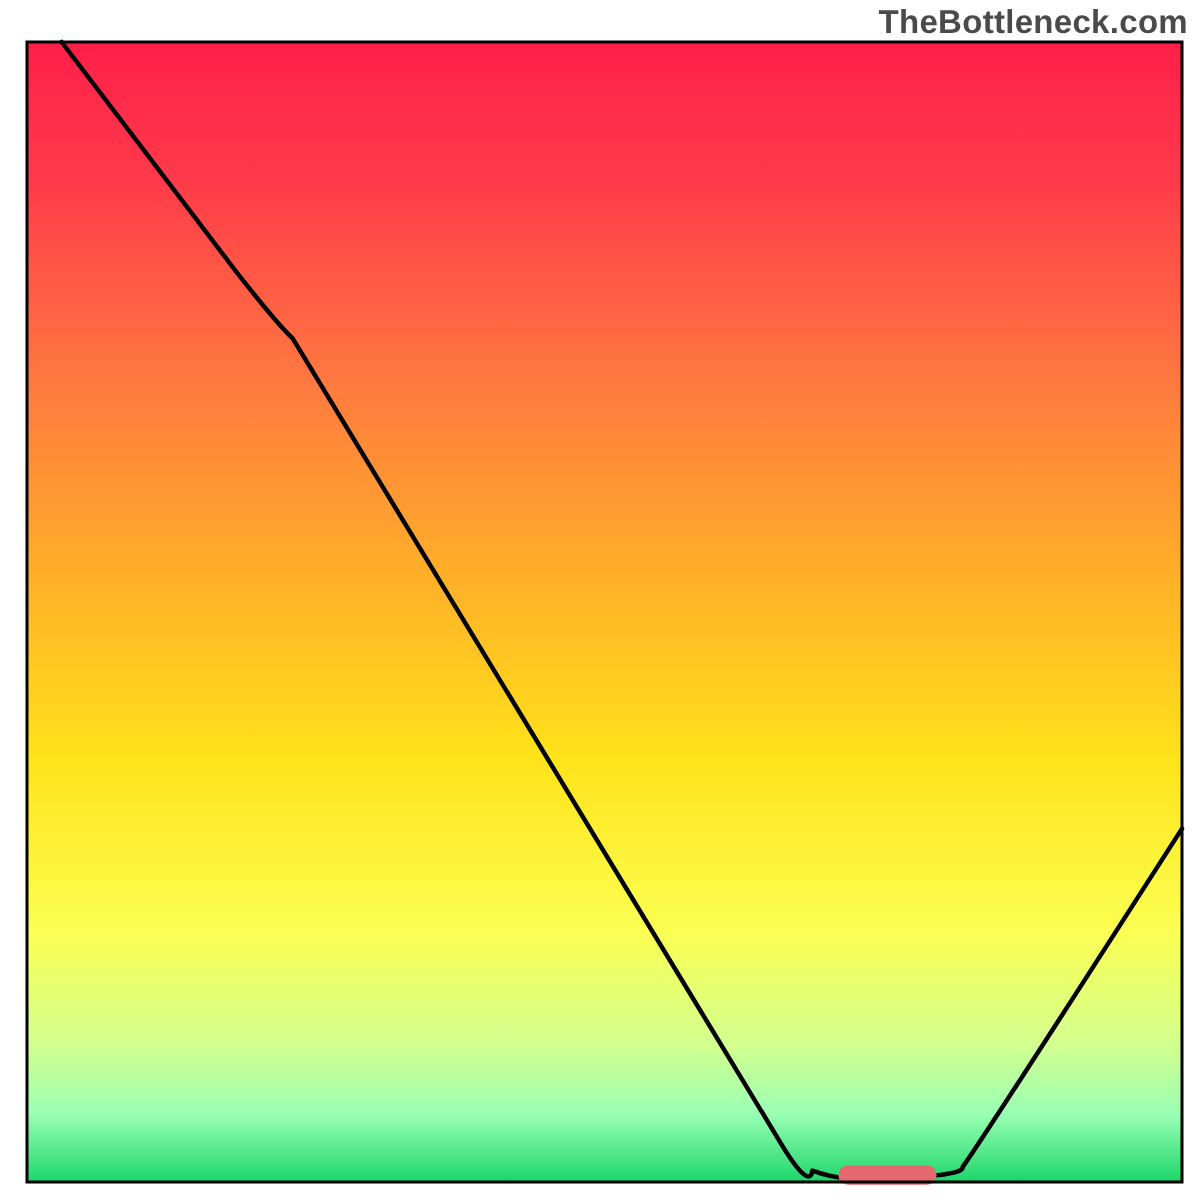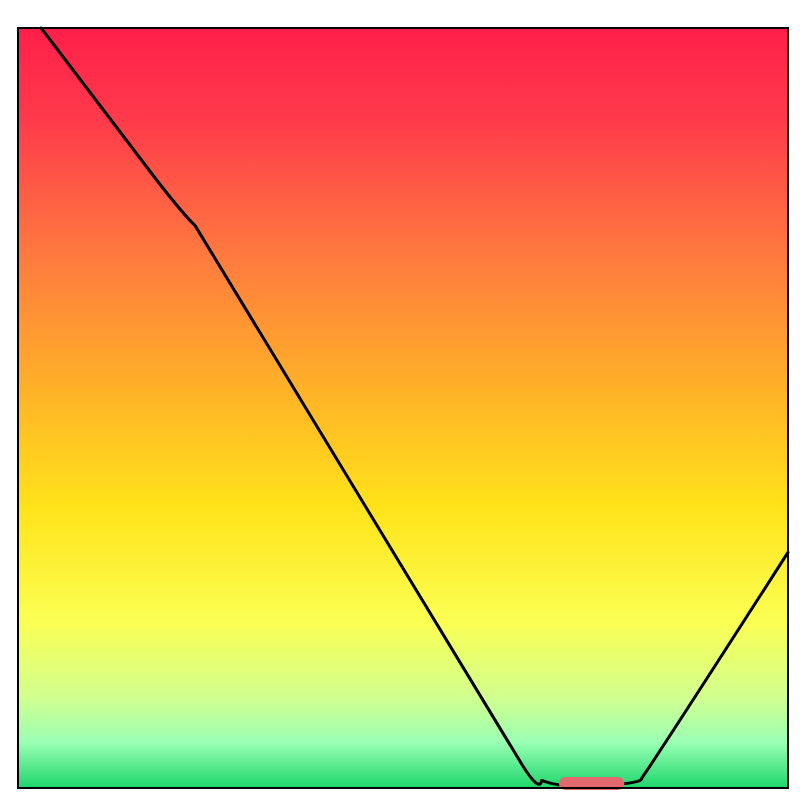--- a/index.html
+++ b/index.html
@@ -29,20 +29,21 @@
     left: 0;
     top: 0;
     width: 800px;
     height: 800px;
   }
 </style>
 </head>
 <body>
 
 <div class="stage">
+  <div class="watermark">TheBottleneck.com</div>
 
   <svg class="plot" viewBox="0 0 800 800" preserveAspectRatio="none">
     <defs>
       <linearGradient id="bg-grad" x1="0" y1="0" x2="0" y2="1">
           <stop offset="0.0%" stop-color="#ff1f4a"></stop>
           <stop offset="12.0%" stop-color="#ff3a4b"></stop>
           <stop offset="30.0%" stop-color="#ff7a3f"></stop>
           <stop offset="48.0%" stop-color="#ffb327"></stop>
           <stop offset="63.0%" stop-color="#ffe31a"></stop>
           <stop offset="78.0%" stop-color="#fbff52"></stop>

